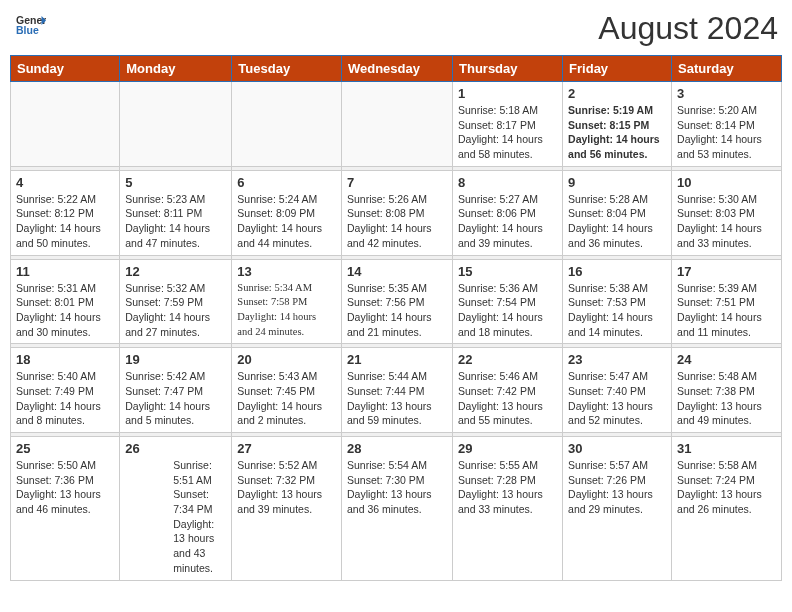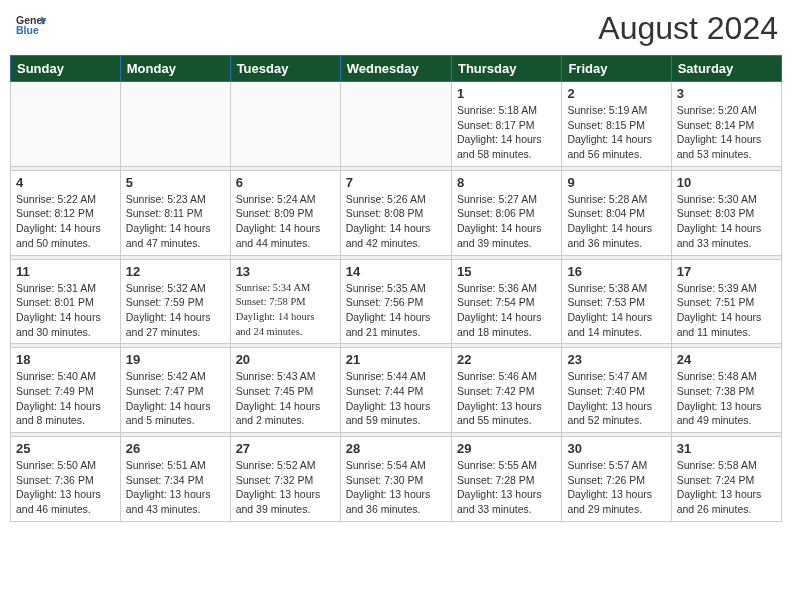--- a/index.html
+++ b/index.html
@@ -38,21 +38,21 @@
     .location {
       font-size: 14px;
       color: #555;
     }
     .calendar {
       width: 100%;
       border-collapse: collapse;
       border: 1px solid #ccc;
     }
     .calendar th {
-      background: #14532d;
+      background: #c2410c;
       color: #fff;
       text-align: left;
       padding: 5px 6px;
       font-size: 13px;
       border: 1px solid #2a6db5;
     }
     .calendar td {
       border: 1px solid #ccc;
       vertical-align: top;
       padding: 4px 5px;
@@ -117,21 +117,21 @@
         <td class="empty"></td>
         <td>
           <div class="day-num">1</div>
           <div class="day-info" style="white-space: pre-line;">Sunrise: 5:18 AM
 Sunset: 8:17 PM
 Daylight: 14 hours
 and 58 minutes.</div>
         </td>
         <td>
           <div class="day-num">2</div>
-          <div class="day-info" style="white-space: pre-line;">Sunrise: 5:19 AM
+          <div class="day-info" style="white-space: pre-line; font-weight: bold;">Sunrise: 5:19 AM
 Sunset: 8:15 PM
 Daylight: 14 hours
 and 56 minutes.</div>
         </td>
         <td>
           <div class="day-num">3</div>
           <div class="day-info" style="white-space: pre-line;">Sunrise: 5:20 AM
 Sunset: 8:14 PM
 Daylight: 14 hours
 and 53 minutes.</div>
@@ -329,21 +329,21 @@
       <tr>
         <td>
           <div class="day-num">25</div>
           <div class="day-info" style="white-space: pre-line;">Sunrise: 5:50 AM
 Sunset: 7:36 PM
 Daylight: 13 hours
 and 46 minutes.</div>
         </td>
         <td>
           <div class="day-num">26</div>
-          <div class="day-info" style="white-space: pre-line;">Sunrise: 5:51 AM
+          <div class="day-info" style="white-space: pre-line; margin-left: 48px;">Sunrise: 5:51 AM
 Sunset: 7:34 PM
 Daylight: 13 hours
 and 43 minutes.</div>
         </td>
         <td>
           <div class="day-num">27</div>
           <div class="day-info" style="white-space: pre-line;">Sunrise: 5:52 AM
 Sunset: 7:32 PM
 Daylight: 13 hours
 and 39 minutes.</div>

